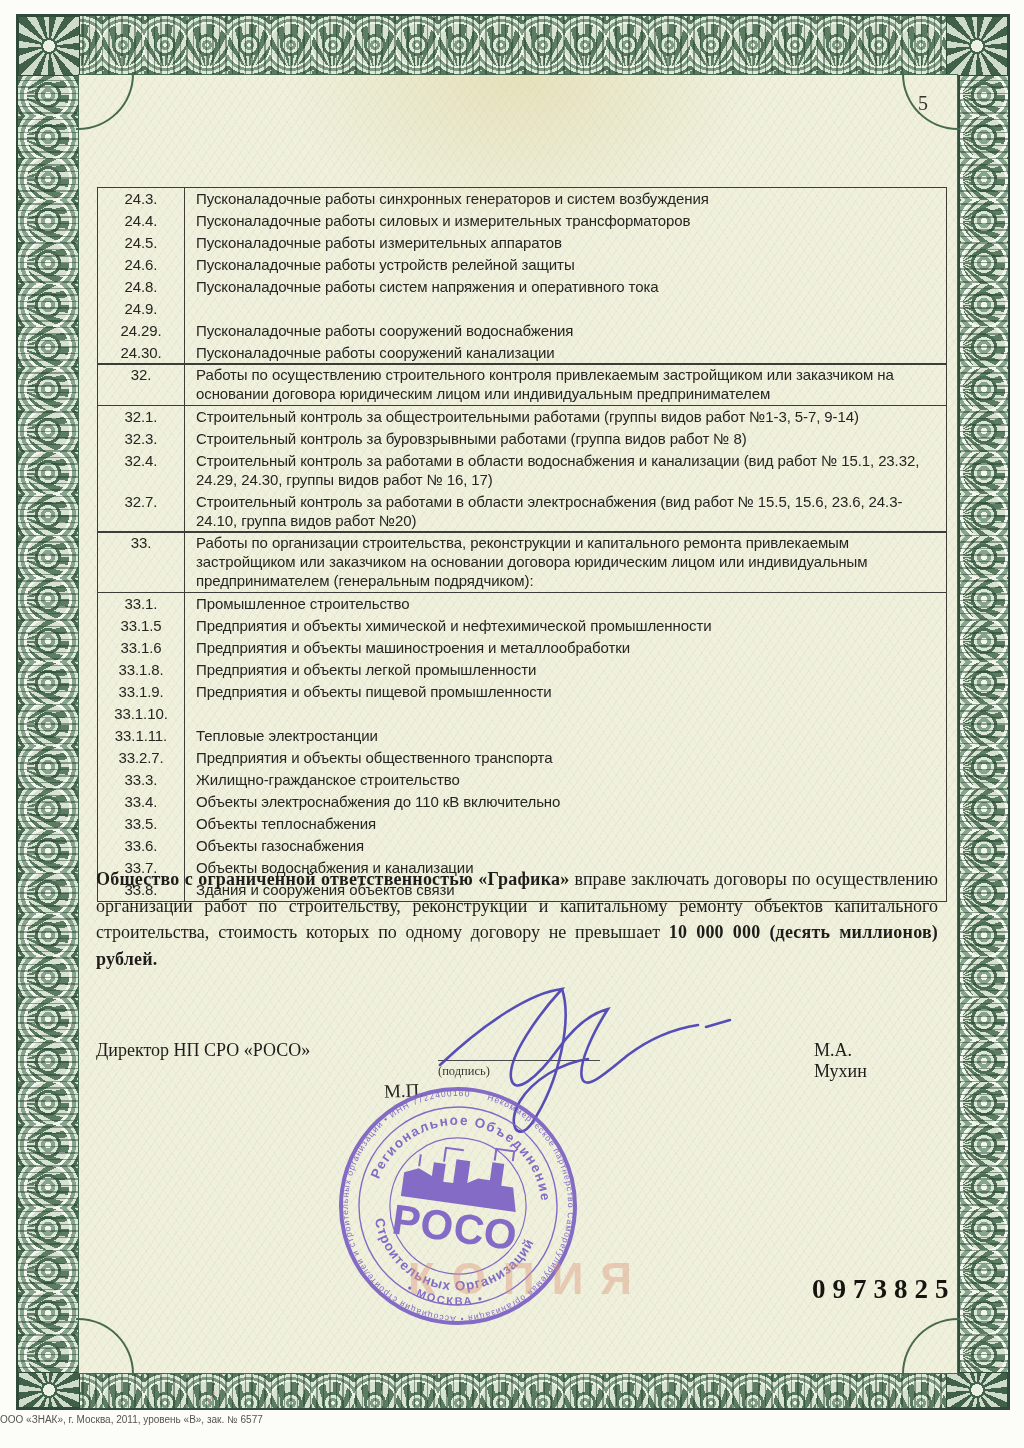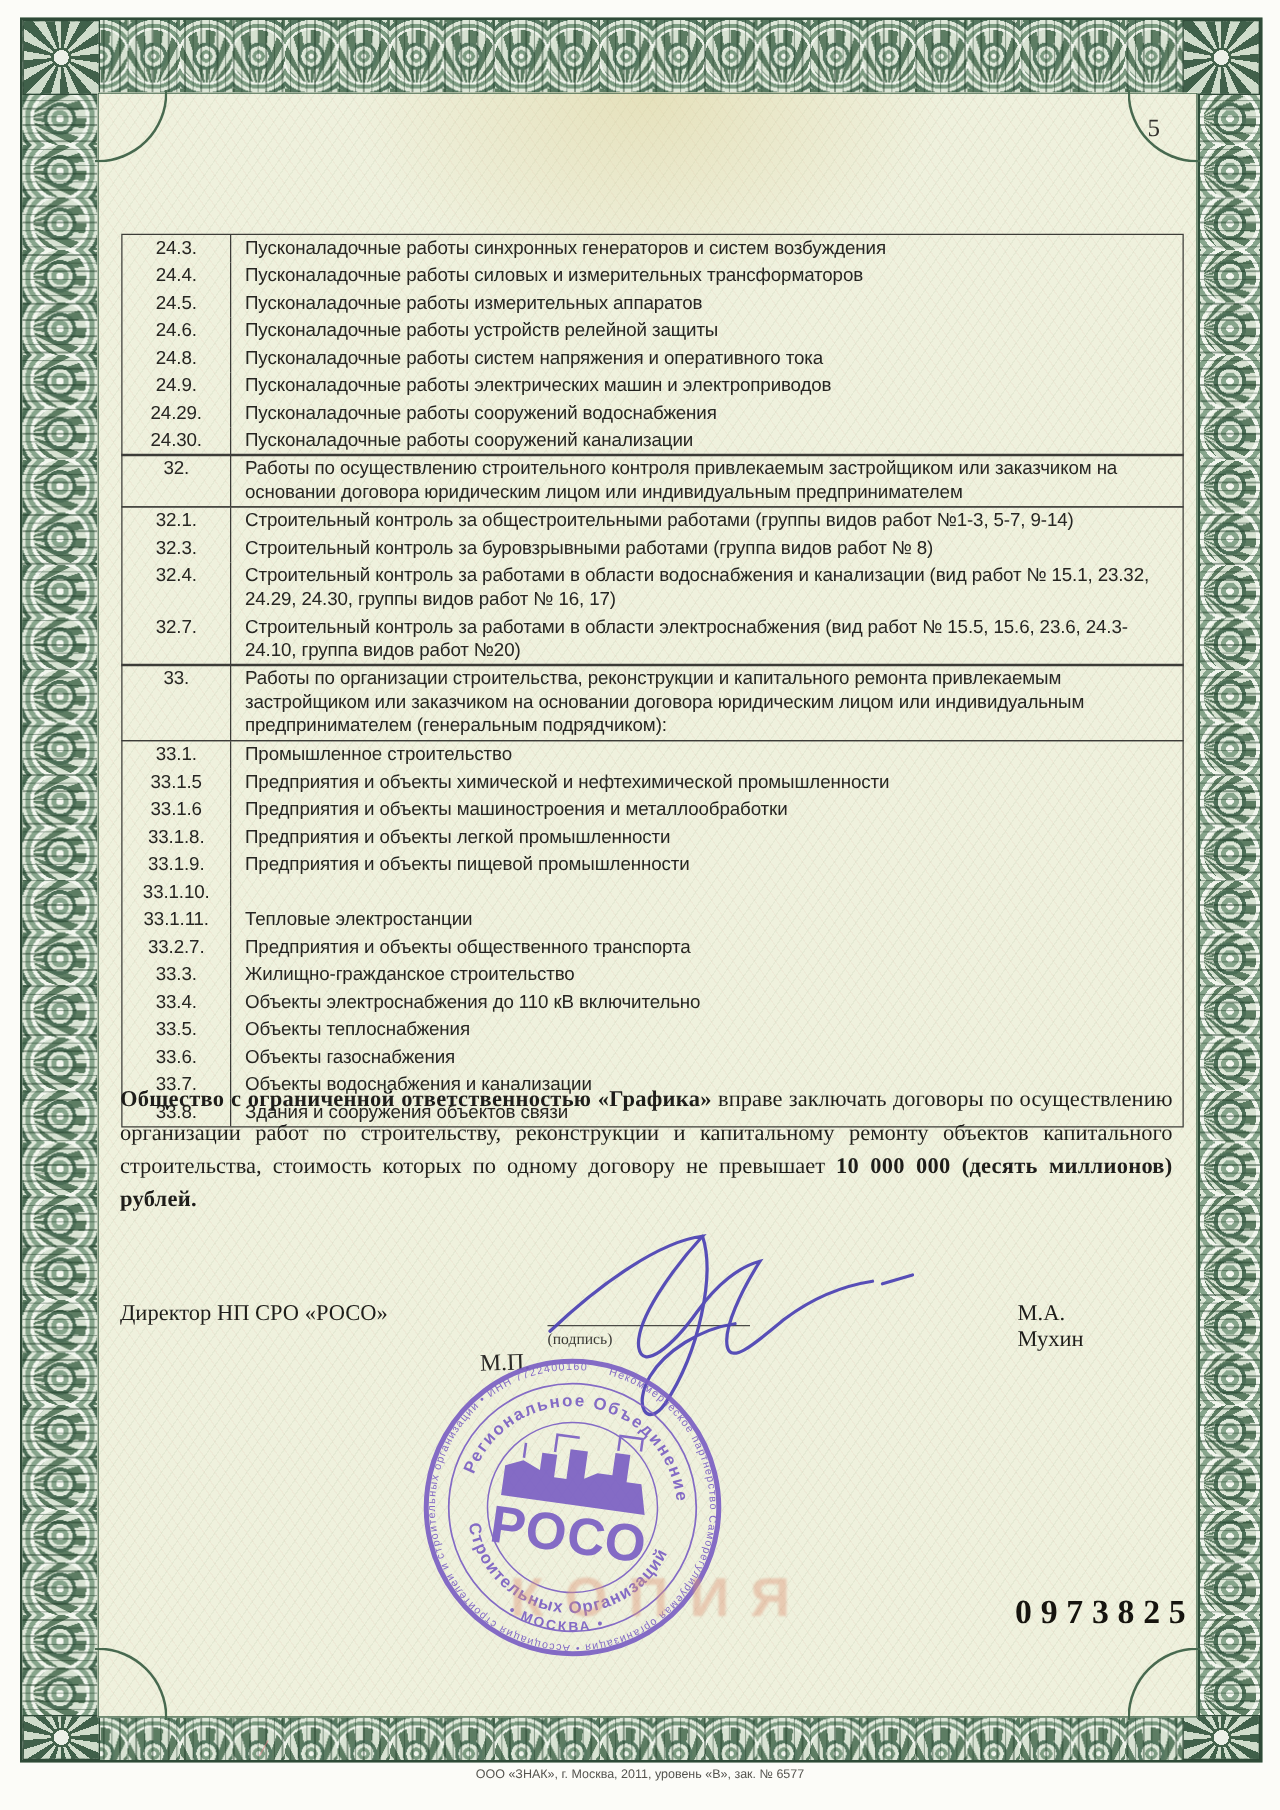--- a/index.html
+++ b/index.html
@@ -66,21 +66,21 @@
   .sig-line{position:absolute;left:438px;top:24px;width:162px;border-bottom:1.6px solid #4a4a46;}
   .sig-caption{position:absolute;left:438px;top:28px;width:162px;font-size:12.5px;color:#3a3935;}
   .sig-right{position:absolute;left:814px;top:4px;}
   .seal-mark{position:absolute;left:384px;top:1080px;font-size:19px;color:#2a2926;transform:rotate(-2deg);}
   .stamp{position:absolute;left:332px;top:1080px;width:252px;height:252px;transform:rotate(8deg);opacity:.92;}
   .sigink{position:absolute;left:410px;top:985px;width:330px;height:150px;pointer-events:none;}
   .serial{position:absolute;left:788px;top:1274px;font-size:27px;font-weight:bold;letter-spacing:7px;color:#16140f;margin-left:24px;}
   .watermark{position:absolute;left:408px;top:1254px;font-size:44px;font-weight:bold;
     font-family:"Liberation Sans", sans-serif;letter-spacing:17px;color:rgba(222,148,120,.42);
     filter:blur(.7px);}
-  .footer{position:absolute;left:0;top:1414px;width:1024px;text-align:center;
+  .footer{position:absolute;left:0;top:1414px;width:1024px;text-align:left;
     font-family:"Liberation Sans", sans-serif;font-size:10px;color:#55544f;}
   .pinkmark{position:absolute;left:204px;top:1398px;width:14px;border-top:1.5px solid rgba(225,120,130,.6);transform:rotate(-60deg);}
 </style>
 </head>
 <body>
 
 <div class="page">
 
   <div class="frame">
     <div class="band band-h band-top"></div>
@@ -119,21 +119,20 @@
         <div class="trow">
           <div class="tnum">24.6.</div>
           <div class="ttext">Пусконаладочные работы устройств релейной защиты</div>
         </div>
         <div class="trow">
           <div class="tnum">24.8.</div>
           <div class="ttext">Пусконаладочные работы систем напряжения и оперативного тока</div>
         </div>
         <div class="trow">
           <div class="tnum">24.9.</div>
-          <div class="ttext">Пусконаладочные работы электрических машин и электроприводов</div>
         </div>
         <div class="trow">
           <div class="tnum">24.29.</div>
           <div class="ttext">Пусконаладочные работы сооружений водоснабжения</div>
         </div>
         <div class="trow">
           <div class="tnum">24.30.</div>
           <div class="ttext">Пусконаладочные работы сооружений канализации</div>
         </div>
       </div>

